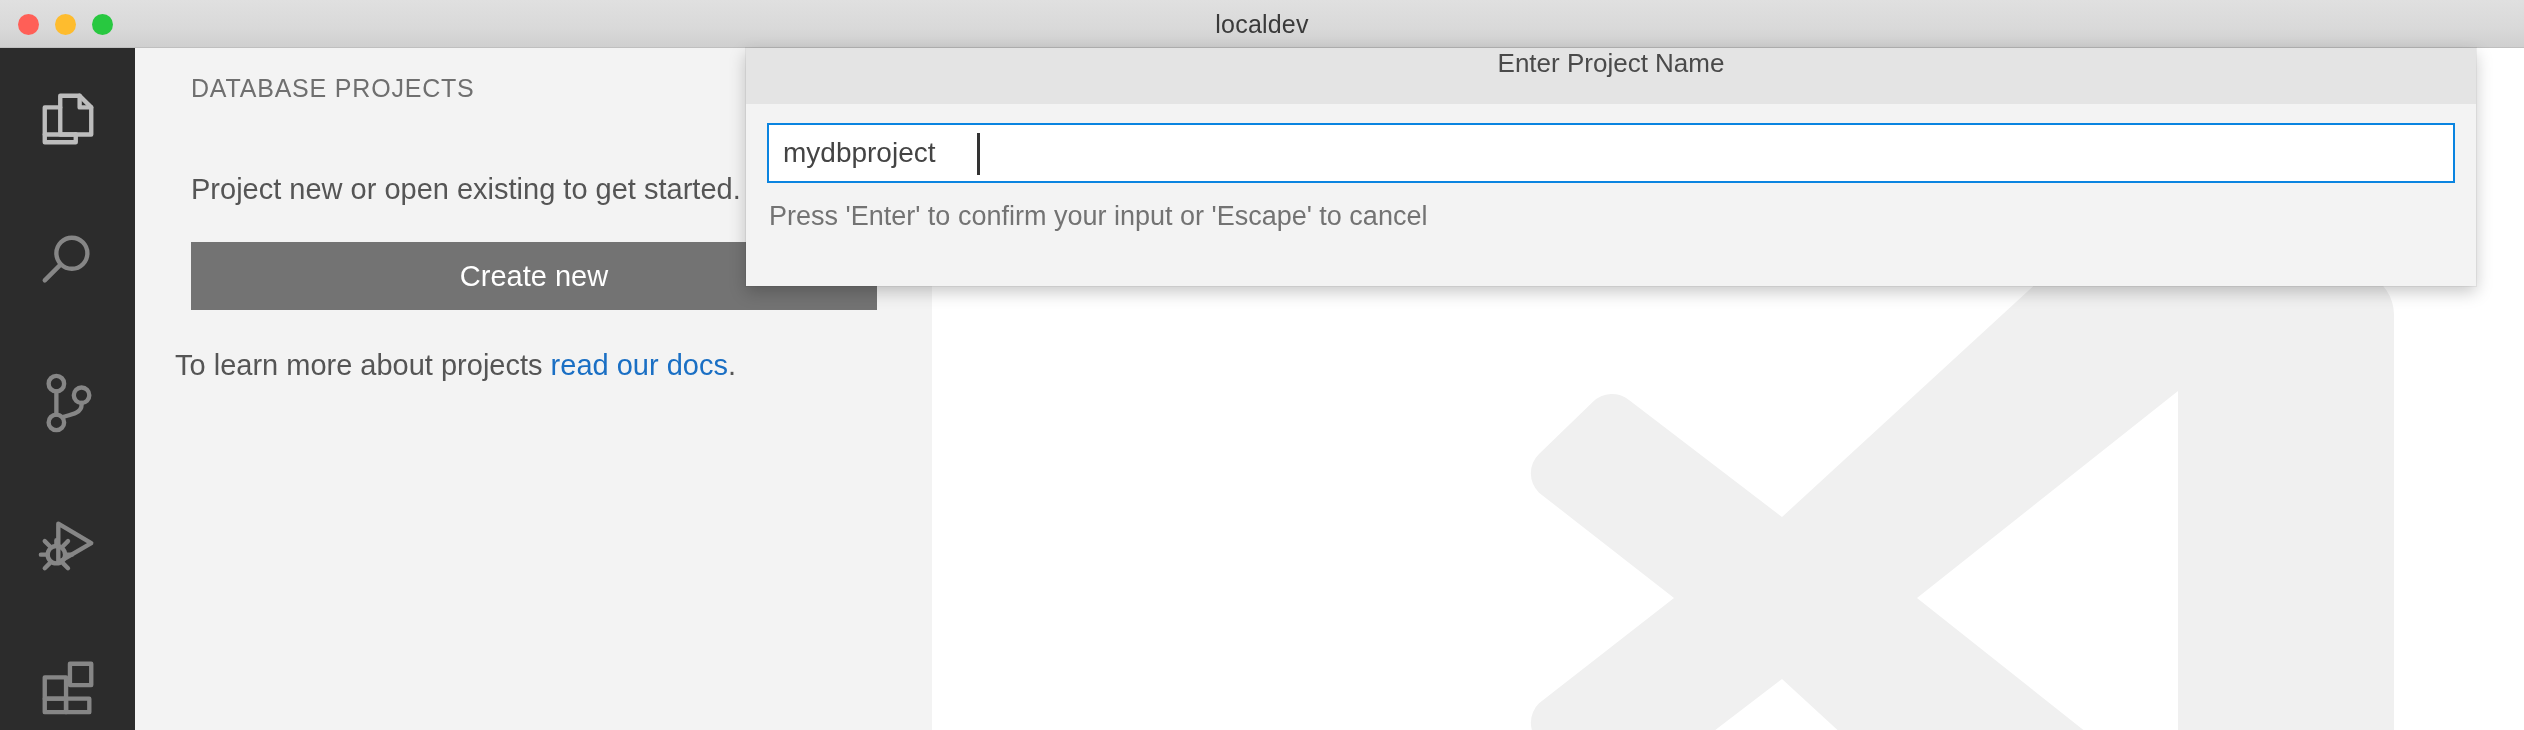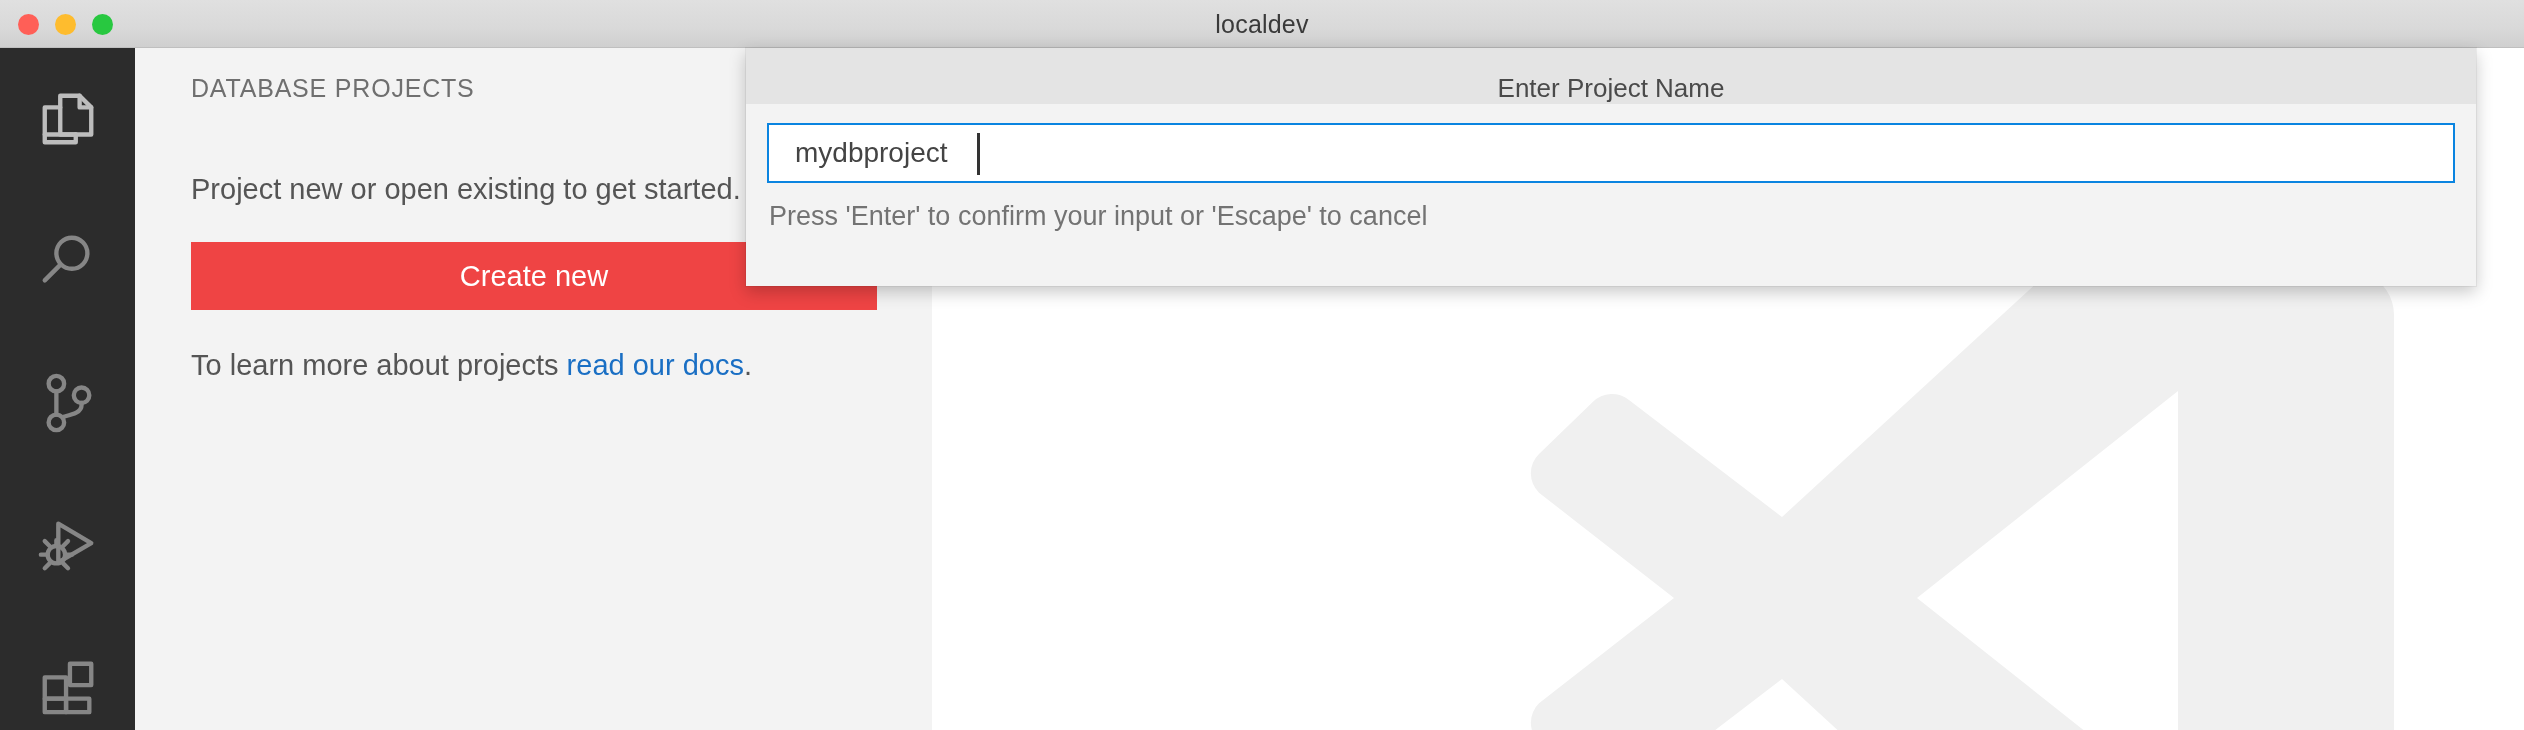--- a/index.html
+++ b/index.html
@@ -144,35 +144,35 @@
     font-size: 29px;
     line-height: 1.32;
     color: #555555;
     max-width: 600px;
   }
   .btn {
     display: block;
     margin: 0 0 0 56px;
     width: 686px;
     height: 68px;
-    background: #ef4444;
+    background: #737373;
     color: #ffffff;
     border: none;
     font-family: "Liberation Sans", sans-serif;
     font-size: 29px;
     text-align: center;
     line-height: 68px;
     padding: 0;
     cursor: pointer;
   }
   #btn-create { margin-top: 34px; }
   #btn-open   { margin-top: 24px; }
 
   .learn-text {
-    margin: 36px 56px 0 56px;
+    margin: 36px 56px 0 40px;
     font-size: 29px;
     line-height: 1.32;
     color: #555555;
     max-width: 610px;
   }
   .learn-text .lnk {
     color: #1a6fc4;
     cursor: pointer;
   }
 
@@ -204,21 +204,21 @@
     height: 238px;
     background: #f3f3f3;
     box-shadow: 0 6px 16px rgba(0,0,0,.22), 0 0 0 1px rgba(0,0,0,.05);
     box-sizing: border-box;
     z-index: 40;
   }
   .qi-header {
     height: 56px;
     background: #e4e4e4;
     display: flex;
-    align-items: flex-end;
+    align-items: flex-start;
     justify-content: center;
   }
   .qi-title {
     font-size: 26px;
     color: #4a4a4a;
   }
   .qi-inputwrap {
     margin: 19px 21px 0 21px;
     height: 60px;
     background: #ffffff;
@@ -228,21 +228,21 @@
     align-items: center;
     position: relative;
   }
   .qi-input {
     border: none;
     outline: none;
     background: transparent;
     font-family: "Liberation Sans", sans-serif;
     font-size: 28px;
     color: #444444;
-    padding: 0 0 0 26px;
+    padding: 0 0 0 14px;
     width: 100%;
     height: 100%;
     box-sizing: border-box;
   }
   .qi-caret {
     position: absolute;
     left: 208px;
     top: 8px;
     width: 3px;
     height: 42px;

